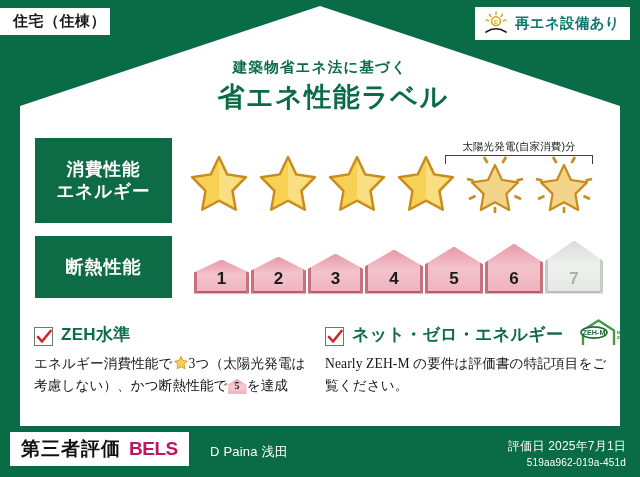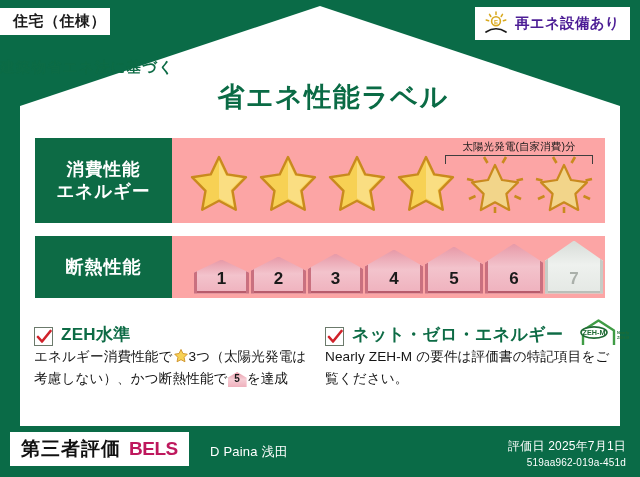--- a/index.html
+++ b/index.html
@@ -52,30 +52,30 @@
     background: #ffffff;
     padding: 4px 10px 5px 8px;
     display: flex;
     align-items: center;
     gap: 6px;
     white-space: nowrap;
   }
   .renew-badge .txt {
     font-size: 14.5px;
     font-weight: bold;
-    color: #4c1d95;
+    color: #0f766e;
     letter-spacing: 0.3px;
   }
   .sun-icon { width: 26px; height: 24px; display: block; flex: 0 0 auto; }
 
   
   .title-sub {
     position: absolute;
     left: 0; right: 0; top: 58px;
-    text-align: left;
+    text-align: center;
     font-size: 14.5px;
     font-weight: bold;
     color: #0c6b45;
     letter-spacing: 1.2px;
   }
   .title-main {
     position: absolute;
     left: 0; right: 0; top: 79px;
     text-align: center;
     font-size: 27px;
@@ -106,21 +106,21 @@
     justify-content: center;
     flex: 0 0 auto;
     line-height: 1.25;
     letter-spacing: 1px;
   }
   .row-energy .row-label { width: 137px; font-size: 17.5px; }
   .row-insul  .row-label { width: 137px; font-size: 18px; }
 
   .row-body {
     flex: 1 1 auto;
-    background: #fca5a5;
+    background: #ffffff;
     position: relative;
     display: flex;
     align-items: center;
   }
 
   
   .stars {
     display: flex;
     align-items: center;
     gap: 3px;
@@ -217,24 +217,26 @@
   .info-title {
     font-size: 17px;
     font-weight: bold;
     color: #0d6b45;
     letter-spacing: 0.3px;
     white-space: nowrap;
   }
   .zehm-logo { width: 50px; height: 27px; margin-left: 4px; flex: 0 0 auto; }
 
   .info-text {
+    margin-top: 7px;
     font-size: 13.6px;
     line-height: 1.62;
     color: #151515;
     letter-spacing: 0.1px;
+    font-family: Liberation Serif, serif;
   }
   .inline-star { display: inline-block; width: 16px; height: 15px; vertical-align: -2px; }
   .inline-house {
     display: inline-block;
     width: 19px; height: 15px;
     vertical-align: -2px;
     background: linear-gradient(180deg,#e79aa8 0%,#f6cdd5 50%,#efb1bd 100%);
     clip-path: polygon(0% 38%, 50% 0%, 100% 38%, 100% 100%, 0% 100%);
     position: relative;
     font-size: 10px;

